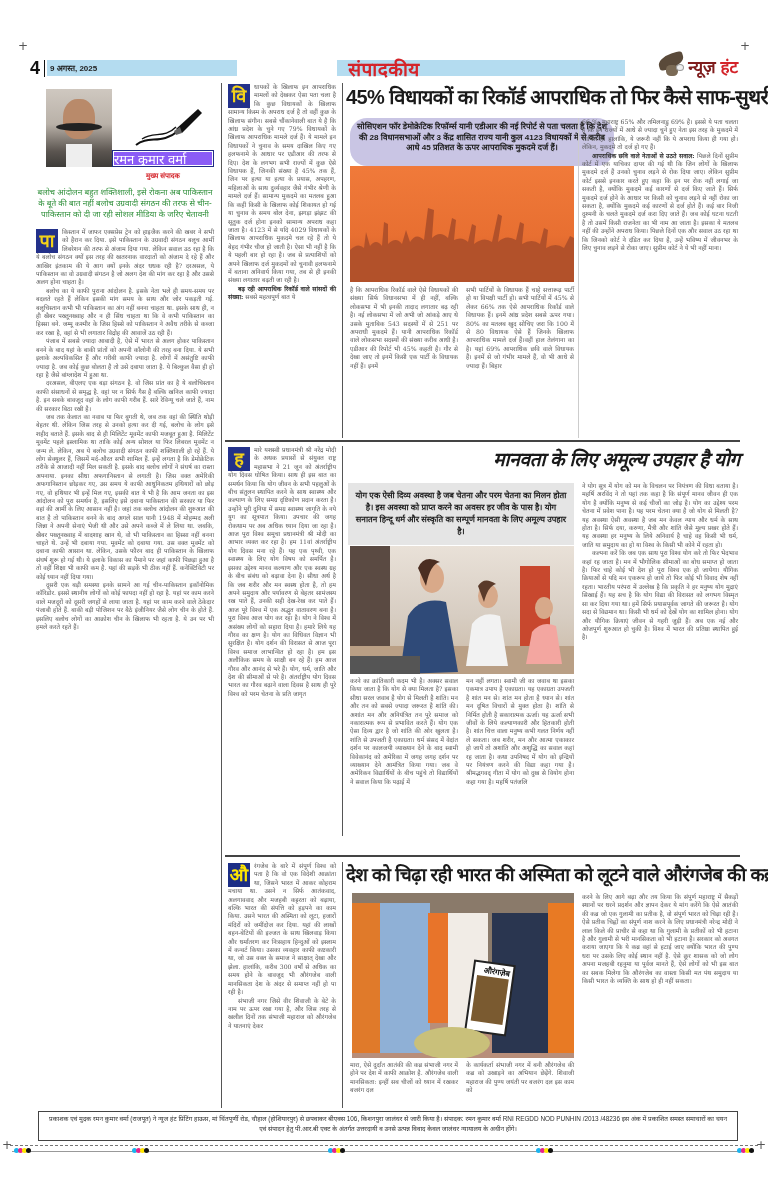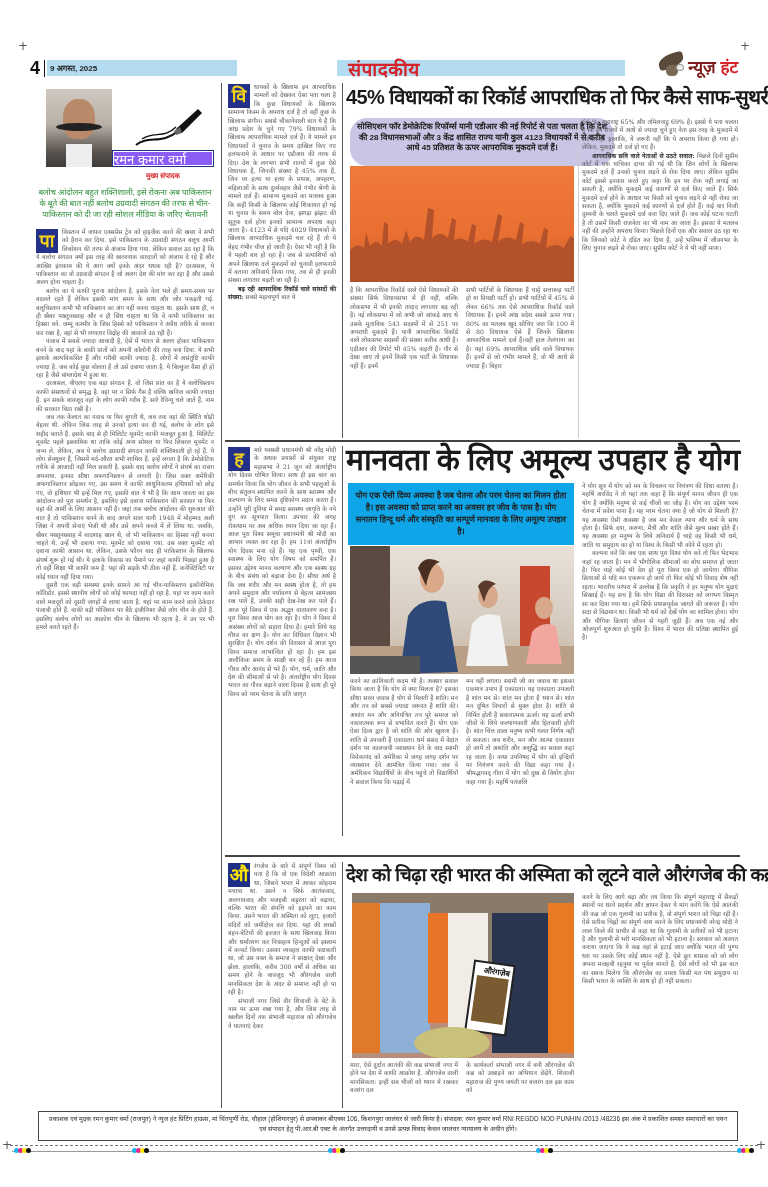--- a/index.html
+++ b/index.html
@@ -42,36 +42,36 @@
   .left-col { position: absolute; left: 36px; top: 83px; width: 178px; }
   .left-title { font-size: 17px; line-height: 22px; }
   .profile { position: relative; height: 110px; margin-top: 6px; }
   .photo { position: absolute; left: 10px; top: 0; width: 66px; height: 78px; background: linear-gradient(180deg,#cfc8c0 0%,#b9b1a8 45%,#5b5550 80%,#3d3b38 100%); overflow: hidden; }
   .photo .face { position: absolute; left: 17px; top: 10px; width: 32px; height: 40px; background: #b98a6a; border-radius: 45% 45% 40% 40%; }
   .photo .mustache { position: absolute; left: 10px; top: 34px; width: 46px; height: 8px; background: #222; border-radius: 50%; }
   .photo .shirt { position: absolute; left: 20px; top: 55px; width: 26px; height: 30px; background: #eee; }
   .pen { position: absolute; left: 96px; top: 16px; width: 72px; height: 44px; }
   .author-box { position: absolute; left: 77px; top: 62px; width: 100px; height: 15px; background: #8b5cf6; color: #fff; font-family: "Liberation Sans", sans-serif; font-size: 13px; line-height: 15px; text-align: left; border: 1px solid #fff; outline: 1px solid #1f2c86; }
   .author-role { position: absolute; left: 77px; top: 82px; width: 100px; text-align: center; font-family: "Liberation Sans", sans-serif; font-size: 7px; color: #d4242a; font-weight: bold; }
-  .subdeck { font-family: Liberation Serif, serif; font-size: 8.2px; line-height: 11px; color: #2f8f3a; text-align: center; margin-top: -12px; }
+  .subdeck { font-family: Liberation Sans, sans-serif; font-size: 8.2px; line-height: 11px; color: #2f8f3a; text-align: center; margin-top: -12px; }
 
   
   .art2-col1 { position: absolute; left: 228px; top: 83px; width: 108px; }
   .art2-title { position: absolute; left: 346px; top: 84px; width: 394px; font-size: 20px; line-height: 26px; white-space: nowrap; letter-spacing: -0.6px; }
   .art2-deck { position: absolute; left: 350px; top: 118px; width: 264px; height: 48px; background: #c9c5e4; font-family: "Liberation Sans", sans-serif; font-weight: bold; font-size: 8.1px; line-height: 10.6px; text-align: center; color: #222; padding: 4px 4px; border-radius: 17px; }
   .art2-image { position: absolute; left: 350px; top: 166px; width: 224px; height: 116px; background: linear-gradient(180deg,#f07a3a 0%, #e86f31 60%, #c95a2a 100%); overflow: hidden; }
   .crowd { position: absolute; left: 0; bottom: 0; width: 224px; height: 80px; }
   .art2-col2 { position: absolute; left: 350px; top: 286px; width: 108px; }
   .art2-col3 { position: absolute; left: 466px; top: 286px; width: 108px; }
   .art2-col4 { position: absolute; left: 582px; top: 118px; width: 156px; }
 
   
   .art3-col1 { position: absolute; left: 228px; top: 446px; width: 108px; }
-  .art3-title { position: absolute; left: 346px; top: 446px; width: 394px; font-size: 30px; line-height: 28px; text-align: center; }
-  .art3-deck { position: absolute; left: 348px; top: 483px; width: 226px; height: 62px; background: #0ea5e9; font-family: "Liberation Sans", sans-serif; font-weight: bold; font-size: 8.2px; line-height: 12px; text-align: center; color: #222; padding: 7px 6px; }
+  .art3-title { position: absolute; left: 346px; top: 446px; width: 394px; font-size: 19px; line-height: 28px; text-align: right; font-style: italic; }
+  .art3-deck { position: absolute; left: 348px; top: 483px; width: 226px; height: 62px; background: #e5e5e5; font-family: "Liberation Sans", sans-serif; font-weight: bold; font-size: 8.2px; line-height: 12px; text-align: center; color: #222; padding: 7px 6px; }
   .art3-image { position: absolute; left: 350px; top: 546px; width: 224px; height: 128px; background: linear-gradient(180deg,#e9e1d8 0%,#d7cdc2 55%,#c9b8a3 100%); overflow: hidden; }
   .art3-col2 { position: absolute; left: 350px; top: 677px; width: 108px; }
   .art3-col3 { position: absolute; left: 466px; top: 677px; width: 108px; }
   .art3-col4 { position: absolute; left: 582px; top: 482px; width: 156px; }
 
   
   .art4-col1 { position: absolute; left: 228px; top: 862px; width: 108px; }
   .art4-title { position: absolute; left: 346px; top: 862px; width: 394px; font-size: 18.5px; line-height: 26px; white-space: nowrap; letter-spacing: -0.5px; }
   .art4-image { position: absolute; left: 352px; top: 893px; width: 222px; height: 165px; background: #c8b9a5; overflow: hidden; }
   .art4-col2 { position: absolute; left: 350px; top: 1061px; width: 108px; }

